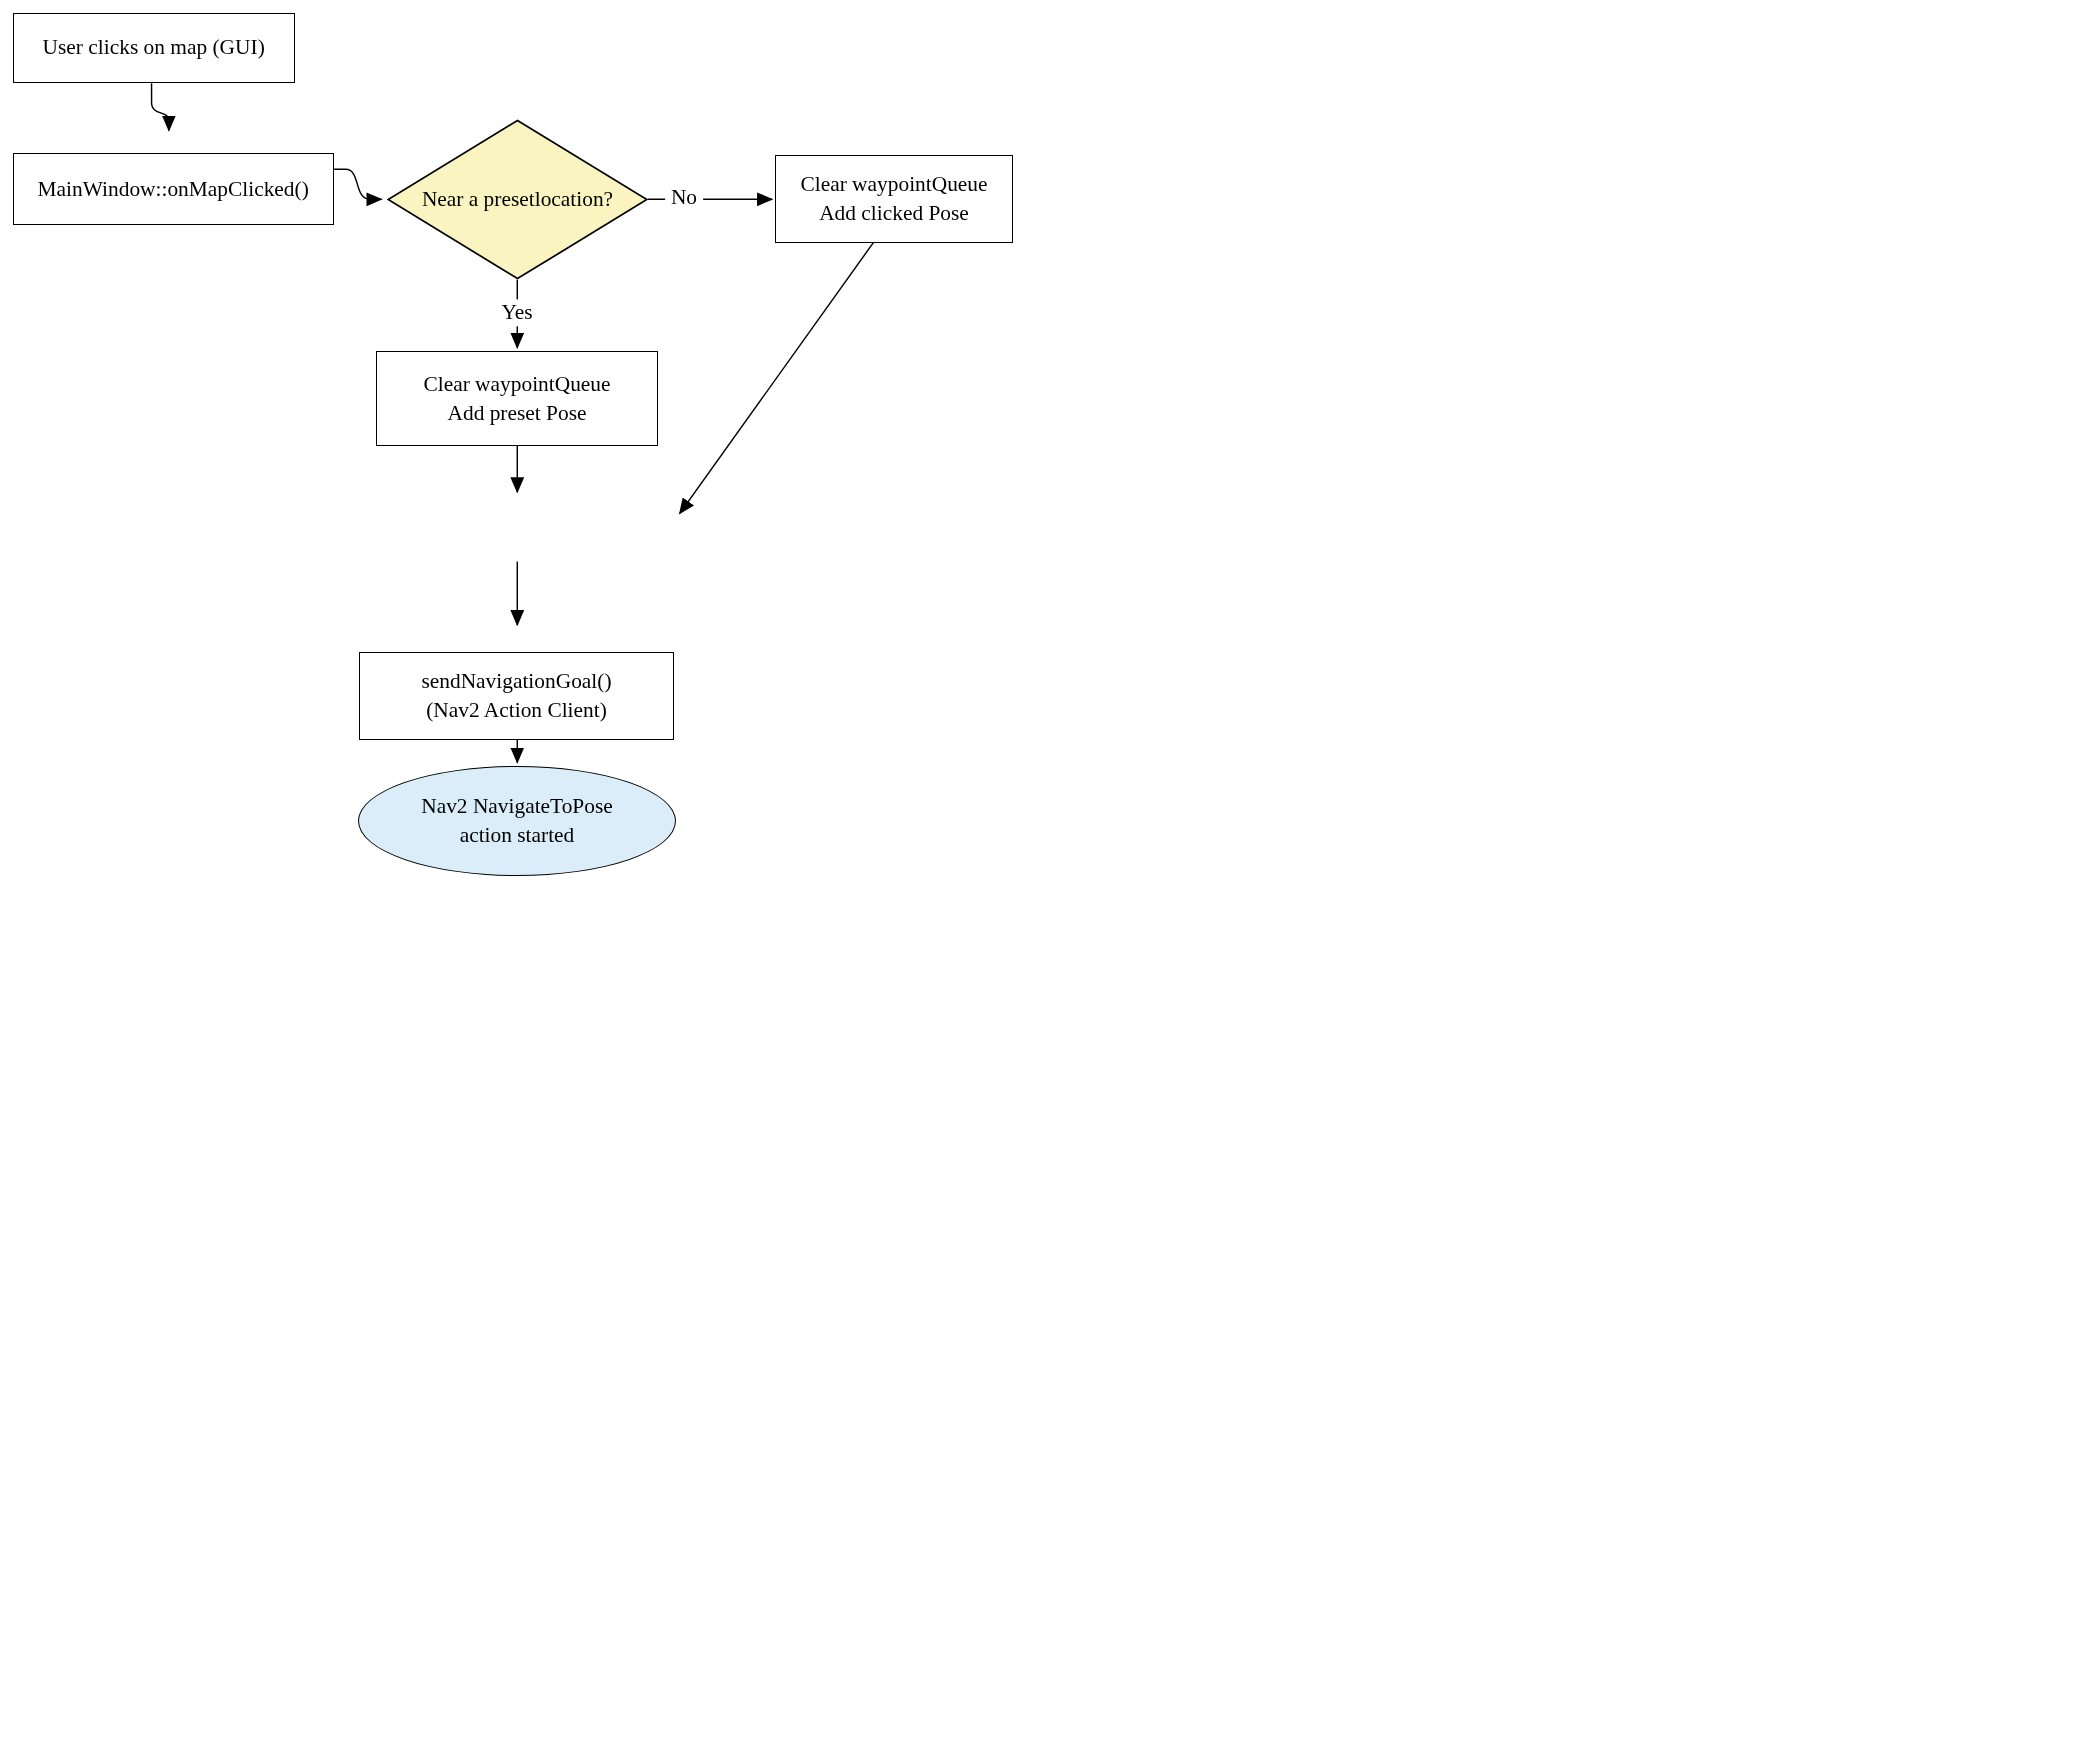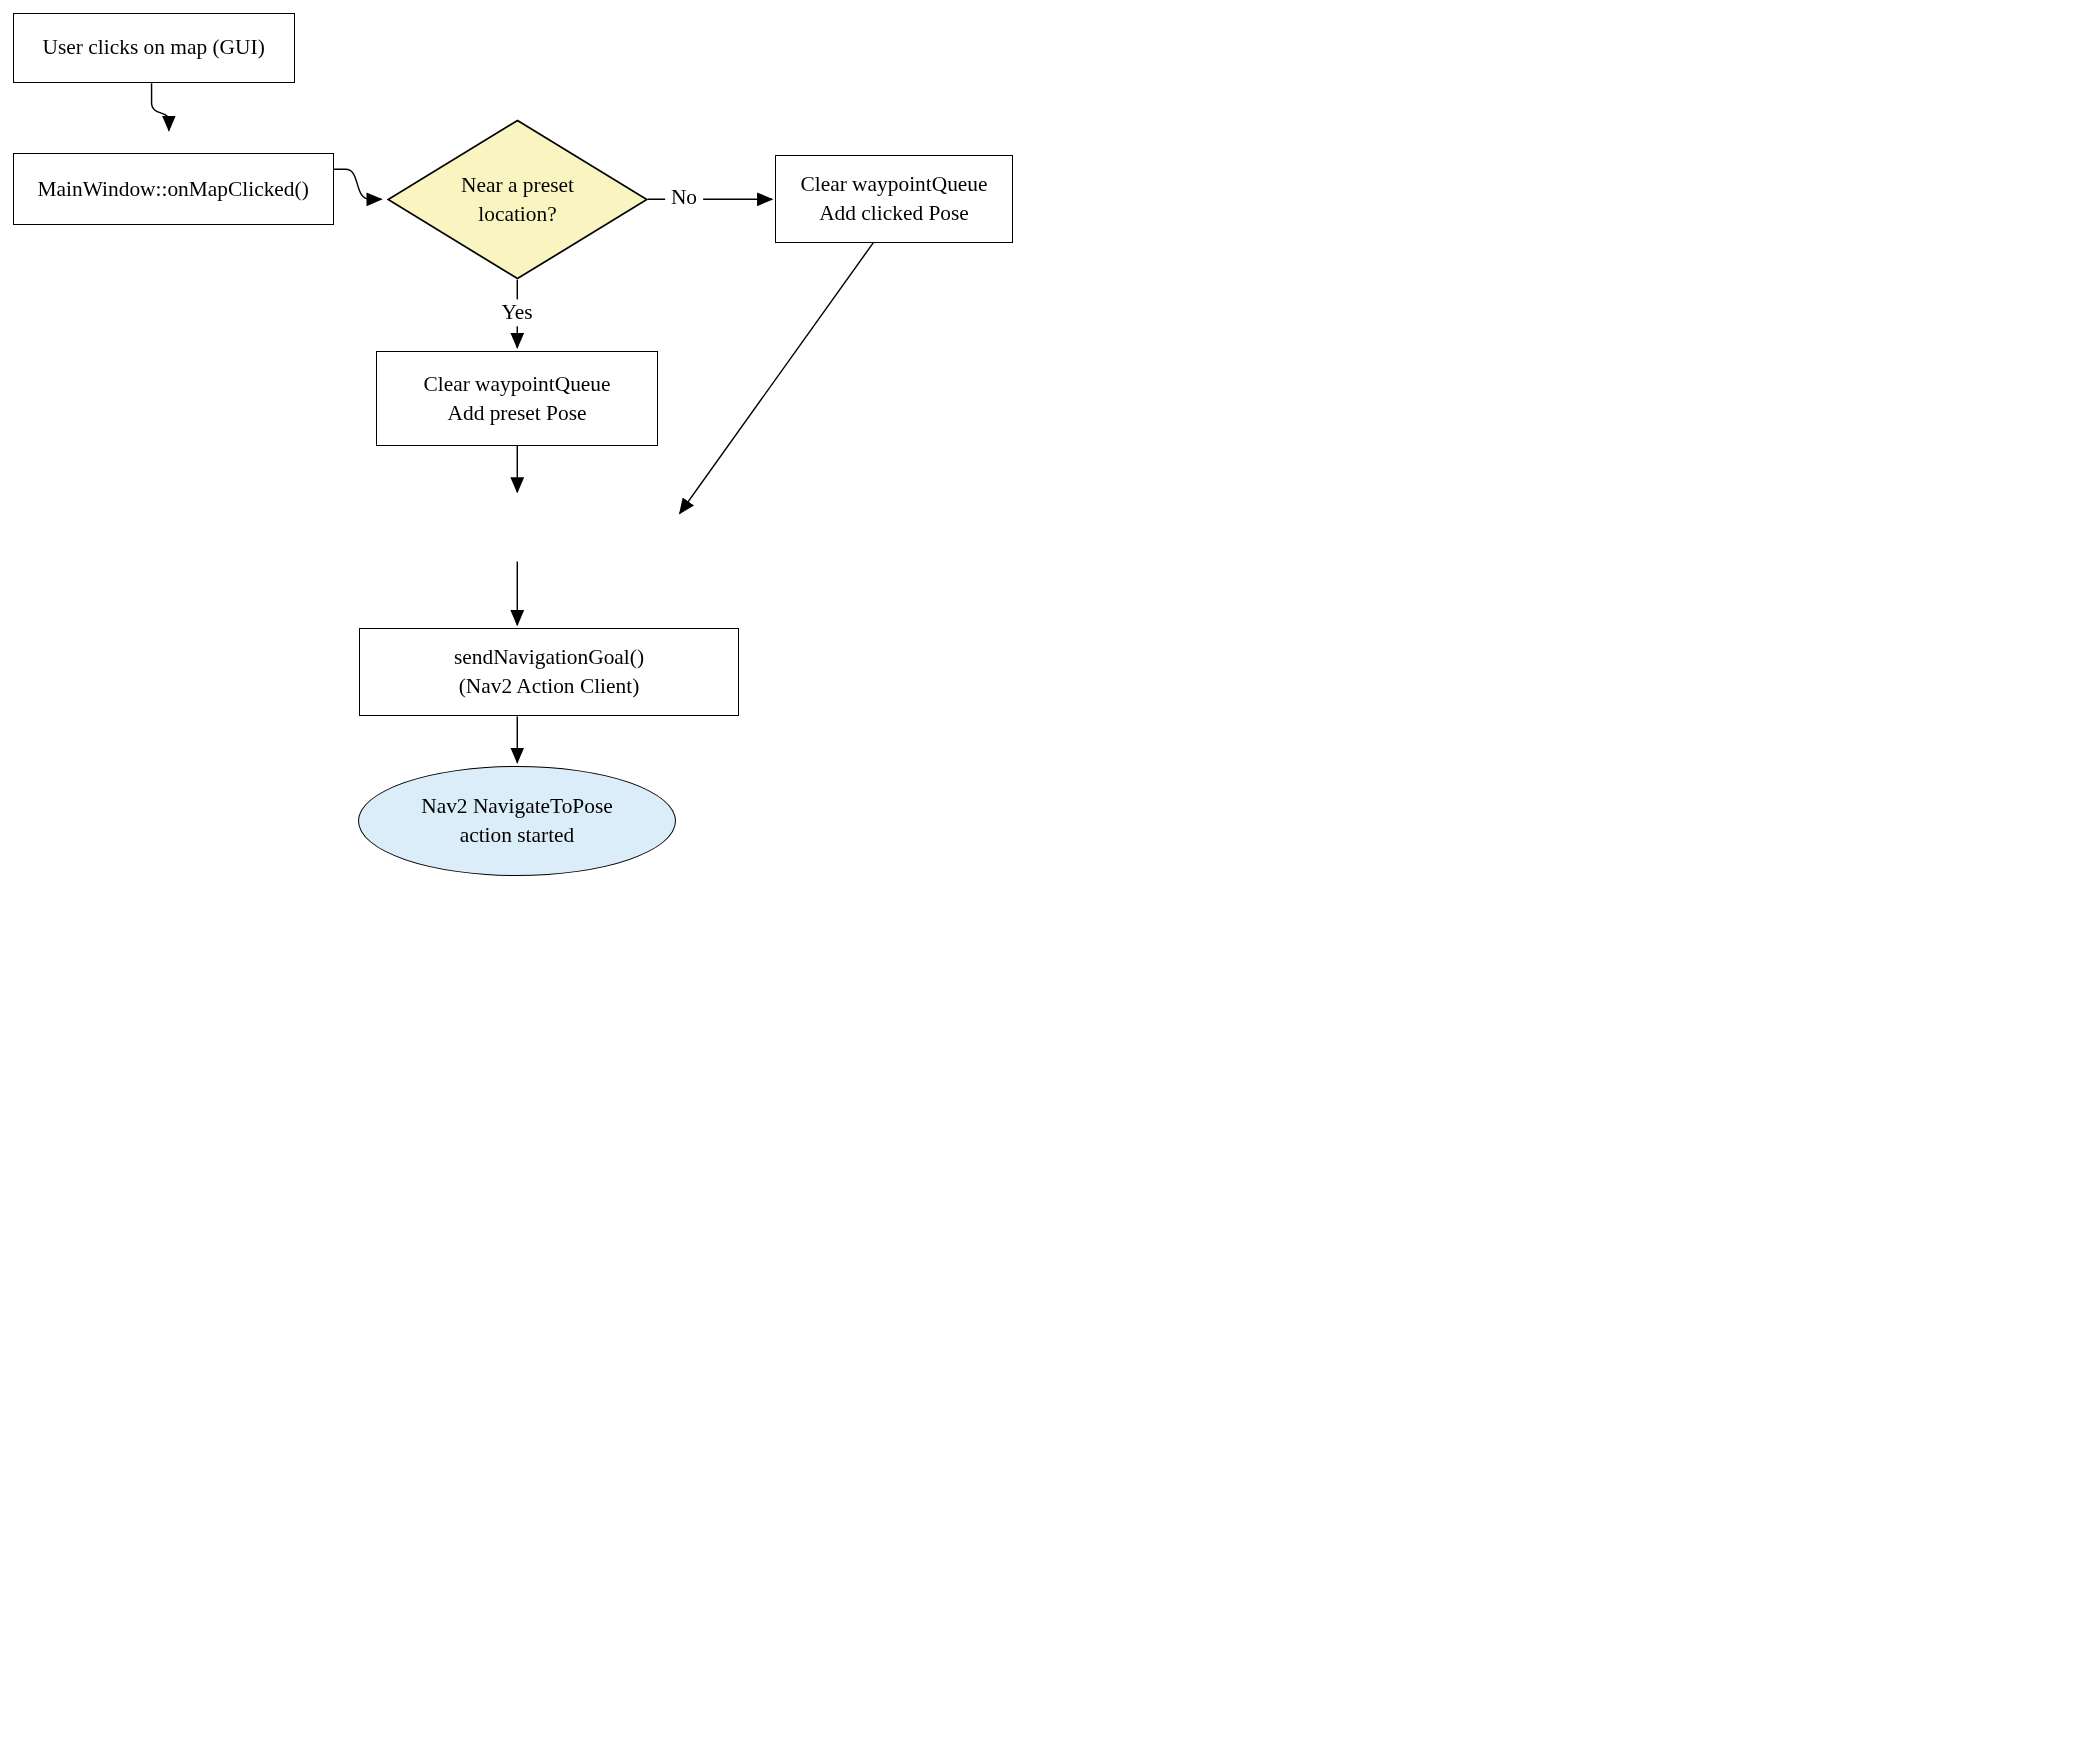--- a/index.html
+++ b/index.html
@@ -24,21 +24,21 @@
     line-height: 1.35;
     box-sizing: border-box;
   }
   .node.rect    { border: 1.7px solid #000; background: #ffffff; }
   .node.ellipse { border: 1.7px solid #000; border-radius: 50%; }
   .node .line { display: block; white-space: nowrap; }
   .diamond-wrap { position: absolute; }
   .diamond-wrap svg { position: absolute; left: 0; top: 0; }
   .diamond-label {
     position: absolute; left: 0; top: 0; right: 0; bottom: 0;
-    display: flex; flex-direction: column;
+    display: flex; flex-direction: row;
     align-items: center; justify-content: center;
     font-size: 21.4px; line-height: 1.35; text-align: center;
   }
   .edge-label {
     position: absolute;
     transform: translate(-50%, -50%);
     background: #ffffff;
     padding: 1.2px 5.8px;
     font-size: 21.4px;
     white-space: nowrap;
@@ -92,21 +92,21 @@
     <span class="line">Clear waypointQueue</span>
     <span class="line">Add clicked Pose</span>
   </div>
 
   <div class="node rect" style="left:376px; top:351px; width:282px; height:95px;">
     <span class="line">Clear waypointQueue</span>
     <span class="line">Add preset Pose</span>
   </div>
 
 
-  <div class="node rect" style="left:359px; top:628px; width:380px; height:88px;">
+  <div class="node rect" style="left:359px; top:652px; width:315px; height:88px;">
     <span class="line">sendNavigationGoal()</span>
     <span class="line">(Nav2 Action Client)</span>
   </div>
 
   <div class="node ellipse" style="left:358px; top:766px; width:318px; height:110px; background:#DBEDF8;">
     <span class="line">Nav2 NavigateToPose</span>
     <span class="line">action started</span>
   </div>
 
 </div>

